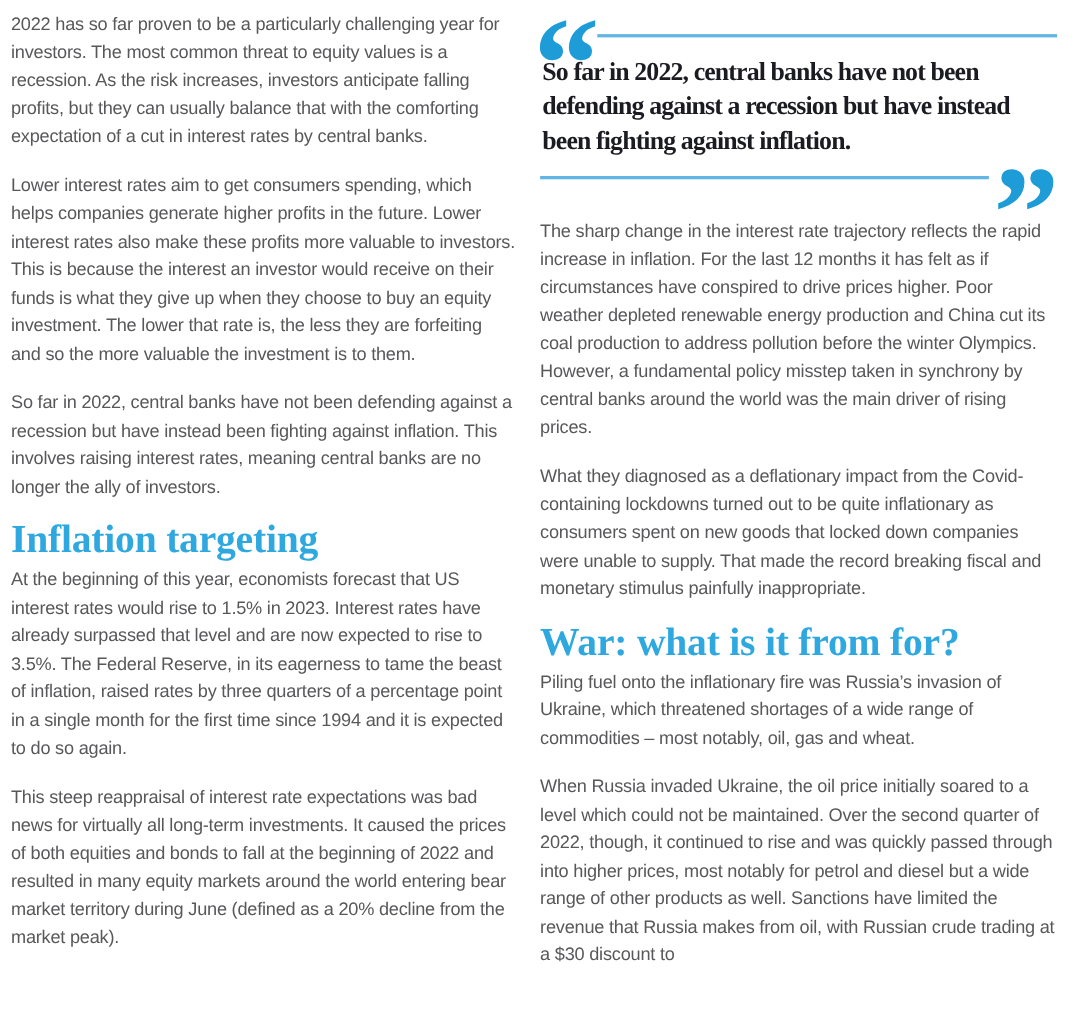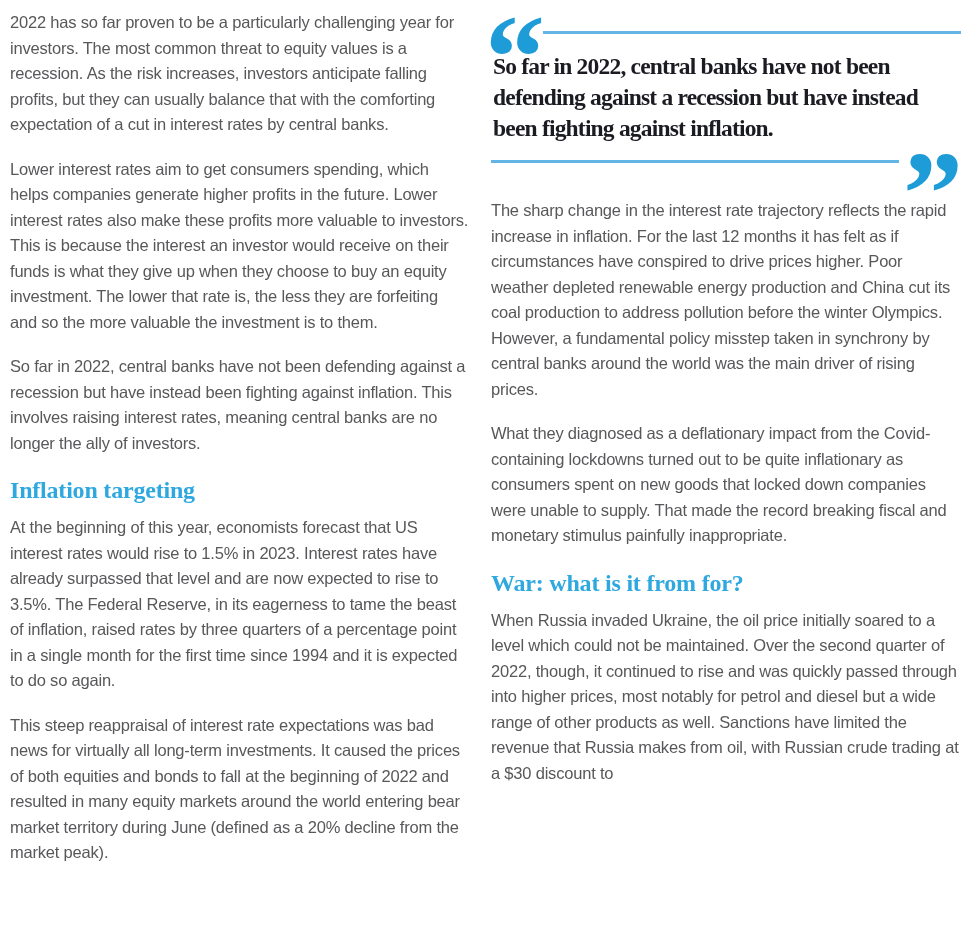--- a/index.html
+++ b/index.html
@@ -27,21 +27,21 @@
     margin: 0 0 19px 0;
     font-size: 16.5px;
     line-height: 25.5px;
     letter-spacing: -0.2px;
     color: #58585b;
   }
   h2.section-heading {
     margin: 2px 0 10px 0;
     font-family: "Liberation Serif", serif;
     font-weight: 700;
-    font-size: 24px;
+    font-size: 36px;
     line-height: 30px;
     letter-spacing: -0.2px;
     color: #2fa8e0;
   }
 
   
   .pullquote {
     position: relative;
     height: 188px;
     margin-bottom: 0;
@@ -98,16 +98,17 @@
       <span class="pq-mark open">“</span>
       <span class="pq-rule top"></span>
       <p class="pq-text">So far in 2022, central banks have not been defending against a recession but have instead been fighting against inflation.</p>
       <span class="pq-rule bottom"></span>
       <span class="pq-mark close">”</span>
     </div>
 
     <p class="body-text">The sharp change in the interest rate trajectory reflects the rapid increase in inflation. For the last 12 months it has felt as if circumstances have conspired to drive prices higher. Poor weather depleted renewable energy production and China cut its coal production to address pollution before the winter Olympics. However, a fundamental policy misstep taken in synchrony by central banks around the world was the main driver of rising prices.</p>
     <p class="body-text">What they diagnosed as a deflationary impact from the Covid-containing lockdowns turned out to be quite inflationary as consumers spent on new goods that locked down companies were unable to supply. That made the record breaking fiscal and monetary stimulus painfully inappropriate.</p>
     <h2 class="section-heading">War: what is it from for?</h2>
+    <p class="body-text">Piling fuel onto the inflationary fire was Russia’s invasion of Ukraine, which threatened shortages of a wide range of commodities – most notably, oil, gas and wheat.</p>
     <p class="body-text">When Russia invaded Ukraine, the oil price initially soared to a level which could not be maintained. Over the second quarter of 2022, though, it continued to rise and was quickly passed through into higher prices, most notably for petrol and diesel but a wide range of other products as well. Sanctions have limited the revenue that Russia makes from oil, with Russian crude trading at a $30 discount to</p>
   </div>
 
 </div>
 
 </body></html>

